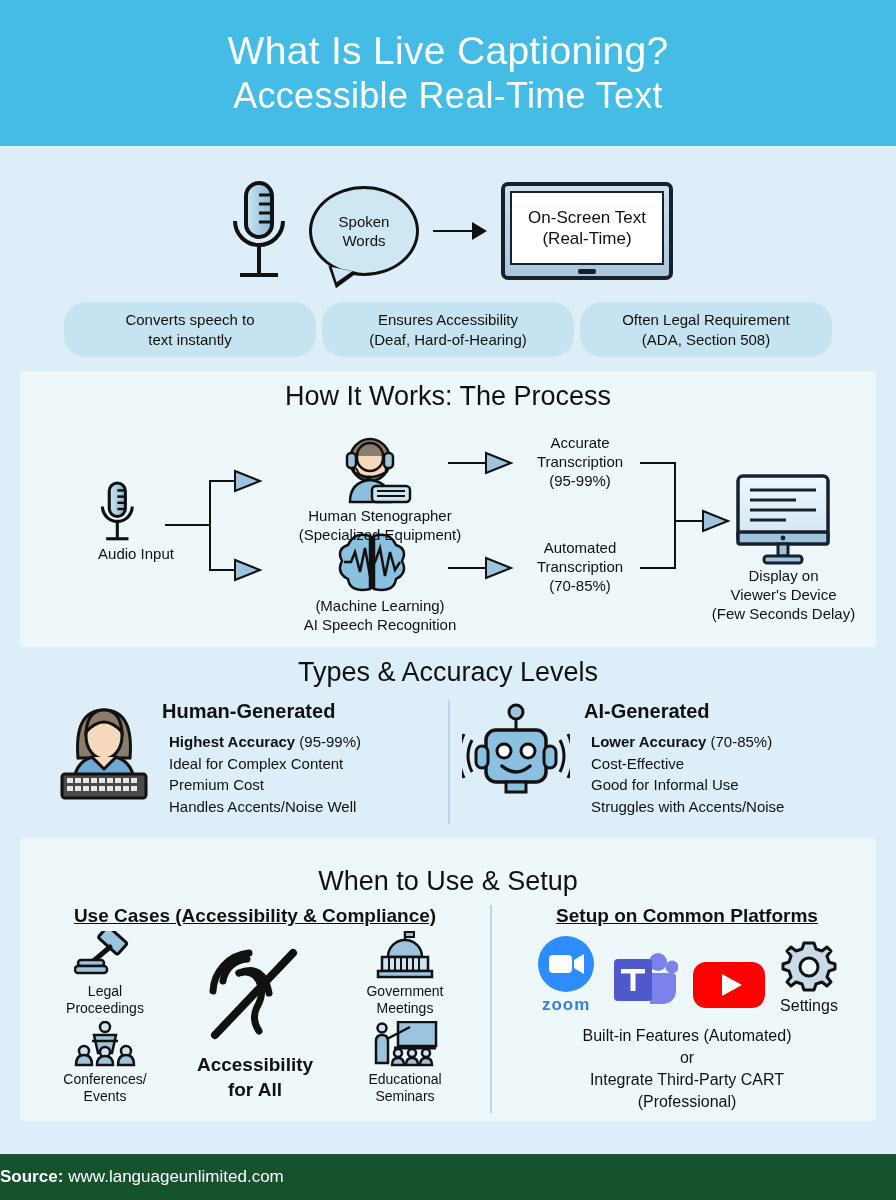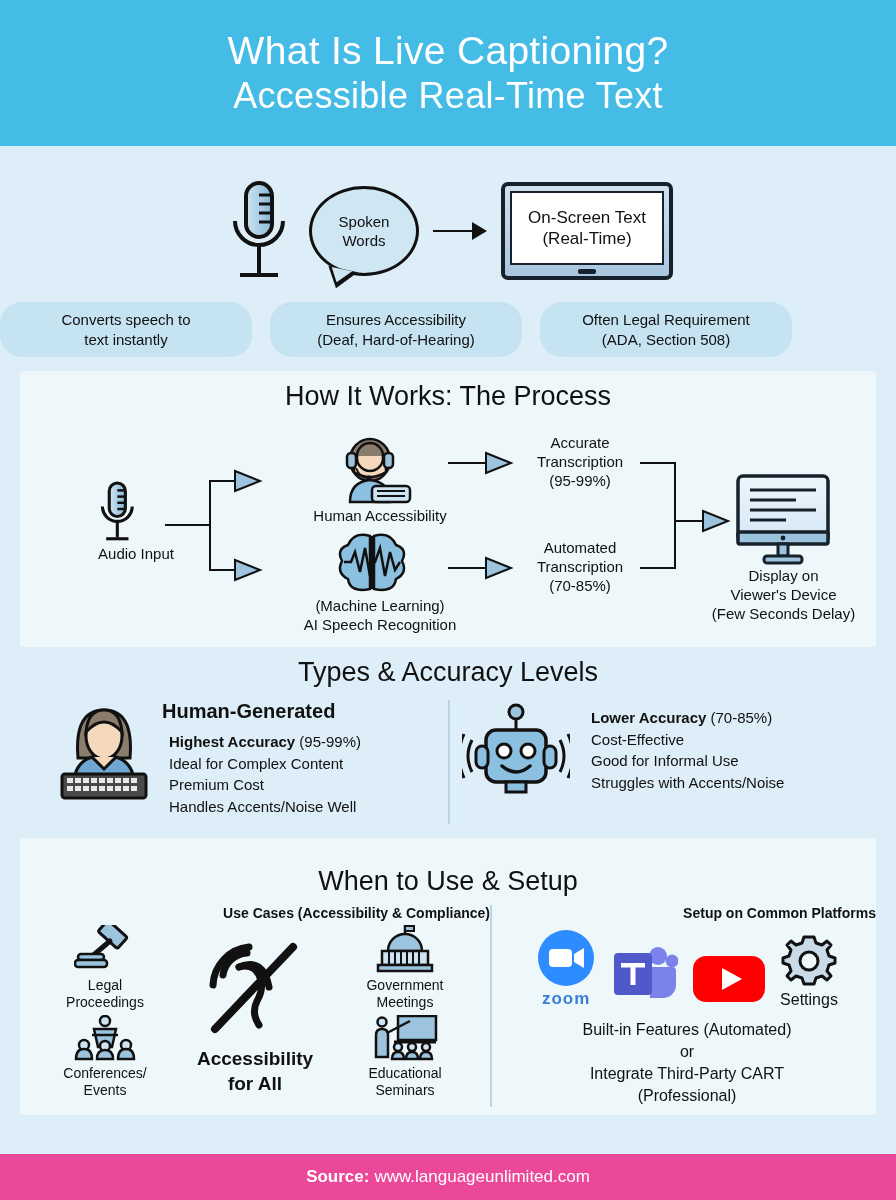--- a/index.html
+++ b/index.html
@@ -59,21 +59,21 @@
     width:172px;height:98px;border:4px solid #17212b;border-radius:7px;
     background:linear-gradient(180deg,#cfe1f0,#a9c6df);
     padding:5px;box-sizing:border-box;position:relative;
   }
   .monitor .scr{
     background:#fff;border:2px solid #17212b;height:74px;box-sizing:border-box;
     display:flex;flex-direction:column;align-items:center;justify-content:center;
     font-size:17px;line-height:21px;text-align:center;
   }
   .monitor .foot{width:18px;height:5px;background:#17212b;border-radius:2px;margin:4px auto 0;}
-  .pills{display:flex;gap:18px;justify-content:flex-start;margin-top:12px;}
+  .pills{display:flex;gap:6px;justify-content:center;margin-top:12px;}
   .pill{
     background:#c5e3f1;border-radius:22px;height:55px;width:252px;
     display:flex;flex-direction:column;align-items:center;justify-content:center;
     font-size:15px;line-height:20px;text-align:center;
   }
 
   
   .process{margin:14px 20px 0;padding:10px 0 14px;}
   .flow{position:relative;height:215px;margin-top:6px;}
   .flow .lbl{position:absolute;text-align:center;font-size:15px;line-height:19px;}
@@ -86,37 +86,37 @@
   .tcol.right{border-left:2px solid #b9d5e4;}
   .tcol h3{margin:0 0 8px 0;font-size:20px;font-weight:bold;}
   .tcol ul{margin:7px;padding:0;list-style:none;font-size:15px;line-height:21.5px;}
   .tcol ul li b{font-weight:bold;}
 
   
   .when{margin:14px 20px 0;padding:28px 0 8px;}
   .when .cols{display:flex;margin-top:8px;}
   .wleft{width:470px;}
   .wright{flex:1;border-left:2px solid #b9d5e4;padding-left:6px;}
-  .sub{font-size:14px;font-weight:bold;text-align:right;}
+  .sub{font-size:19px;font-weight:bold;text-align:center;text-decoration:underline;}
   .usegrid{display:flex;align-items:center;justify-content:center;margin-top:4px;}
   .ucol{width:120px;}
   .uitem{text-align:center;margin-bottom:4px;}
   .uitem .cap{font-size:14px;line-height:17px;}
   .acc{width:180px;text-align:center;}
   .acc .t{font-size:19px;font-weight:bold;line-height:23px;margin-top:2px;}
   .logos{display:flex;align-items:flex-end;justify-content:center;gap:14px;margin-top:8px;}
   .logo{text-align:center;}
   .zoomword{color:#3a7fd5;font-size:17px;font-weight:bold;letter-spacing:1px;margin-top:-2px;}
   .setlabel{font-size:16px;margin-top:-2px;}
   .setupnote{text-align:center;font-size:16px;line-height:22px;margin-top:10px;}
 
   
   .footer{
-    position:absolute;left:0;bottom:0;width:896px;height:46px;background:#ec4899;
-    display:flex;align-items:center;justify-content:center;color:#fff;font-size:17px;
+    position:absolute;left:0;bottom:0;width:896px;height:46px;background:#14532d;
+    display:flex;align-items:center;justify-content:flex-start;color:#fff;font-size:17px;
   }
   .footer b{font-weight:bold;margin-right:5px;}
 </style>
 </head>
 <body>
 
 <div class="page">
 
   <div class="header">
     <div class="t1">What Is Live Captioning?</div>
@@ -250,21 +250,22 @@
           <rect x="0" y="56" width="90" height="12" rx="2" fill="#9cc4de" stroke="#17212b" stroke-width="3.5"></rect>
           <circle cx="45" cy="62" r="2.4" fill="#17212b"></circle>
           <rect x="40" y="68" width="10" height="12" fill="#9cc4de" stroke="#17212b" stroke-width="3"></rect>
           <rect x="26" y="80" width="38" height="7" rx="3" fill="#9cc4de" stroke="#17212b" stroke-width="3"></rect>
         </g>
       </svg>
 
       <div class="lbl" style="left:56px;top:126px;width:120px;">Audio Input</div>
 
       <div class="lbl" style="left:245px;top:88px;width:230px;">
-        <div>Human Accessibility</div>
+        <div>Human Stenographer</div>
+        <div>(Specialized Equipment)</div>
       </div>
 
       <div class="lbl" style="left:245px;top:178px;width:230px;">
         <div>(Machine Learning)</div>
         <div>AI Speech Recognition</div>
       </div>
 
       <div class="lbl" style="left:485px;top:15px;width:150px;">
         <div>Accurate</div>
         <div>Transcription</div>
@@ -339,20 +340,21 @@
           <circle cx="42" cy="51" r="7" fill="#fff" stroke="#111" stroke-width="3"></circle>
           <circle cx="66" cy="51" r="7" fill="#fff" stroke="#111" stroke-width="3"></circle>
           <path d="M40 66 q14 12 28 0" fill="none" stroke="#111" stroke-width="3.5" stroke-linecap="round"></path>
           <rect x="44" y="82" width="20" height="10" fill="#8cc0e0" stroke="#111" stroke-width="3"></rect>
           <path d="M10 40 q-8 16 0 32" fill="none" stroke="#111" stroke-width="3"></path>
           <path d="M2 34 q-10 22 0 44" fill="none" stroke="#111" stroke-width="3"></path>
           <path d="M98 40 q8 16 0 32" fill="none" stroke="#111" stroke-width="3"></path>
           <path d="M106 34 q10 22 0 44" fill="none" stroke="#111" stroke-width="3"></path>
         </svg>
         <div>
+          <h3>AI-Generated</h3>
           <ul>
             <li><b>Lower Accuracy</b><span> (70-85%)</span></li>
             <li><span>Cost-Effective</span></li>
             <li><span>Good for Informal Use</span></li>
             <li><span>Struggles with Accents/Noise</span></li>
           </ul>
         </div>
       </div>
     </div>
   </div>

